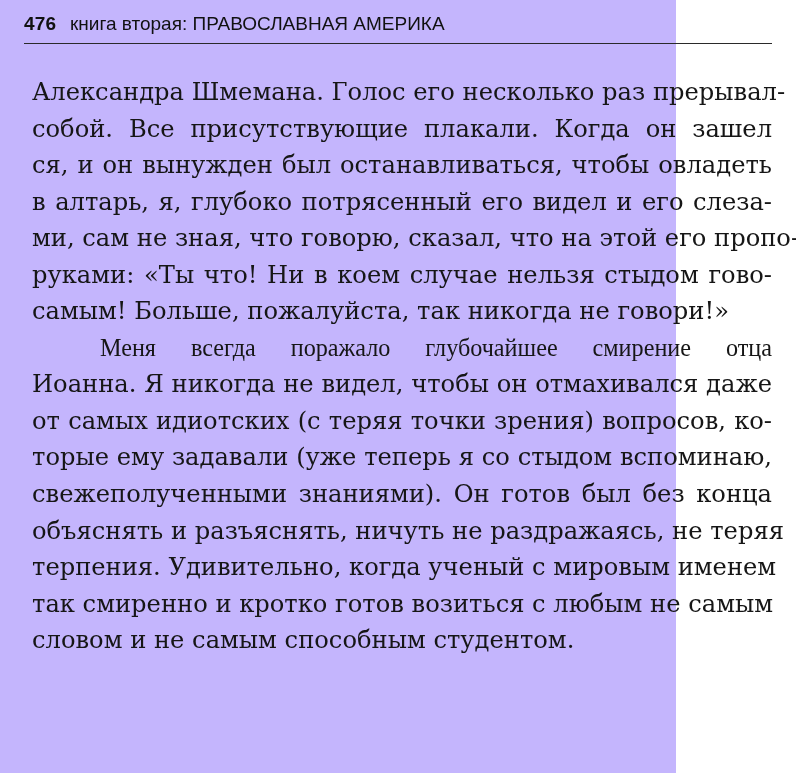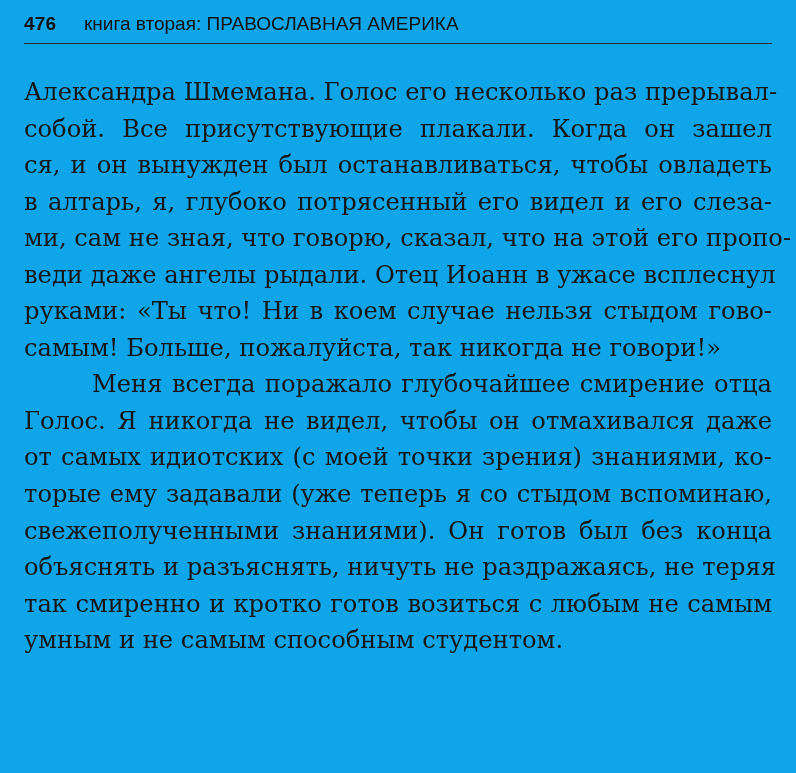--- a/index.html
+++ b/index.html
@@ -10,23 +10,23 @@
   body {
     width: 796px;
     height: 773px;
     overflow: hidden;
     position: relative;
     color: #1a1a1a;
   }
   .page {
     position: absolute;
     left: 0; top: 0;
-    width: 796px;
+    width: 676px;
     height: 773px;
-    background: #0ea5e9;
+    background: #c4b5fd;
   }
   .running-head {
     position: absolute;
     left: 24px;
     top: 10px;
     width: 748px;
     height: 34px;
     font-family: "Liberation Sans", sans-serif;
     color: #111;
     white-space: nowrap;
@@ -34,21 +34,21 @@
   .page-number {
     position: absolute;
     left: 0;
     top: 3px;
     font-size: 19px;
     font-weight: bold;
     letter-spacing: 0.2px;
   }
   .running-title {
     position: absolute;
-    left: 60px;
+    left: 46px;
     top: 3px;
     font-size: 19px;
   }
   .head-rule {
     position: absolute;
     left: 24px;
     top: 43px;
     width: 748px;
     height: 0;
     border-top: 1.4px solid #2a2a2a;
@@ -62,53 +62,55 @@
     font-size: 24.2px;
     line-height: 36.55px;
     color: #161616;
   }
   .line {
     display: block;
     height: 36.55px;
     white-space: nowrap;
     text-align: justify;
     text-align-last: justify;
+    margin-left: 8px;
   }
   .line.last {
     text-align-last: left;
   }
   .line.indent {
     padding-left: 68px;
+    font-family: Liberation Serif, serif;
   }
 </style>
 </head>
 <body>
 
 <div class="page">
 
   <div class="running-head">
     <span class="page-number">476</span>
     <span class="running-title">книга вторая: ПРАВОСЛАВНАЯ АМЕРИКА</span>
   </div>
   <div class="head-rule"></div>
 
   <div class="body-text">
 
     <span class="line">Александра Шмемана. Голос его несколько раз прерывал-</span>
     <span class="line">собой. Все присутствующие плакали. Когда он зашел</span>
     <span class="line">ся, и он вынужден был останавливаться, чтобы овладеть</span>
     <span class="line">в алтарь, я, глубоко потрясенный его видел и его слеза-</span>
     <span class="line">ми, сам не зная, что говорю, сказал, что на этой его пропо-</span>
-    <span class="line">веди даже ангелы рыдали. Отец Иоанн в ужасе всплеснул</span>
     <span class="line">руками: «Ты что! Ни в коем случае нельзя стыдом гово-</span>
     <span class="line last">самым! Больше, пожалуйста, так никогда не говори!»</span>
 
     <span class="line indent">Меня всегда поражало глубочайшее смирение отца</span>
-    <span class="line">Голос. Я никогда не видел, чтобы он отмахивался даже</span>
-    <span class="line">от самых идиотских (с моей точки зрения) знаниями, ко-</span>
+    <span class="line">Иоанна. Я никогда не видел, чтобы он отмахивался даже</span>
+    <span class="line">от самых идиотских (с теряя точки зрения) вопросов, ко-</span>
     <span class="line">торые ему задавали (уже теперь я со стыдом вспоминаю,</span>
     <span class="line">свежеполученными знаниями). Он готов был без конца</span>
     <span class="line">объяснять и разъяснять, ничуть не раздражаясь, не теряя</span>
+    <span class="line">терпения. Удивительно, когда ученый с мировым именем</span>
     <span class="line">так смиренно и кротко готов возиться с любым не самым</span>
-    <span class="line last">умным и не самым способным студентом.</span>
+    <span class="line last">словом и не самым способным студентом.</span>
   </div>
 
 </div>
 
 </body></html>

